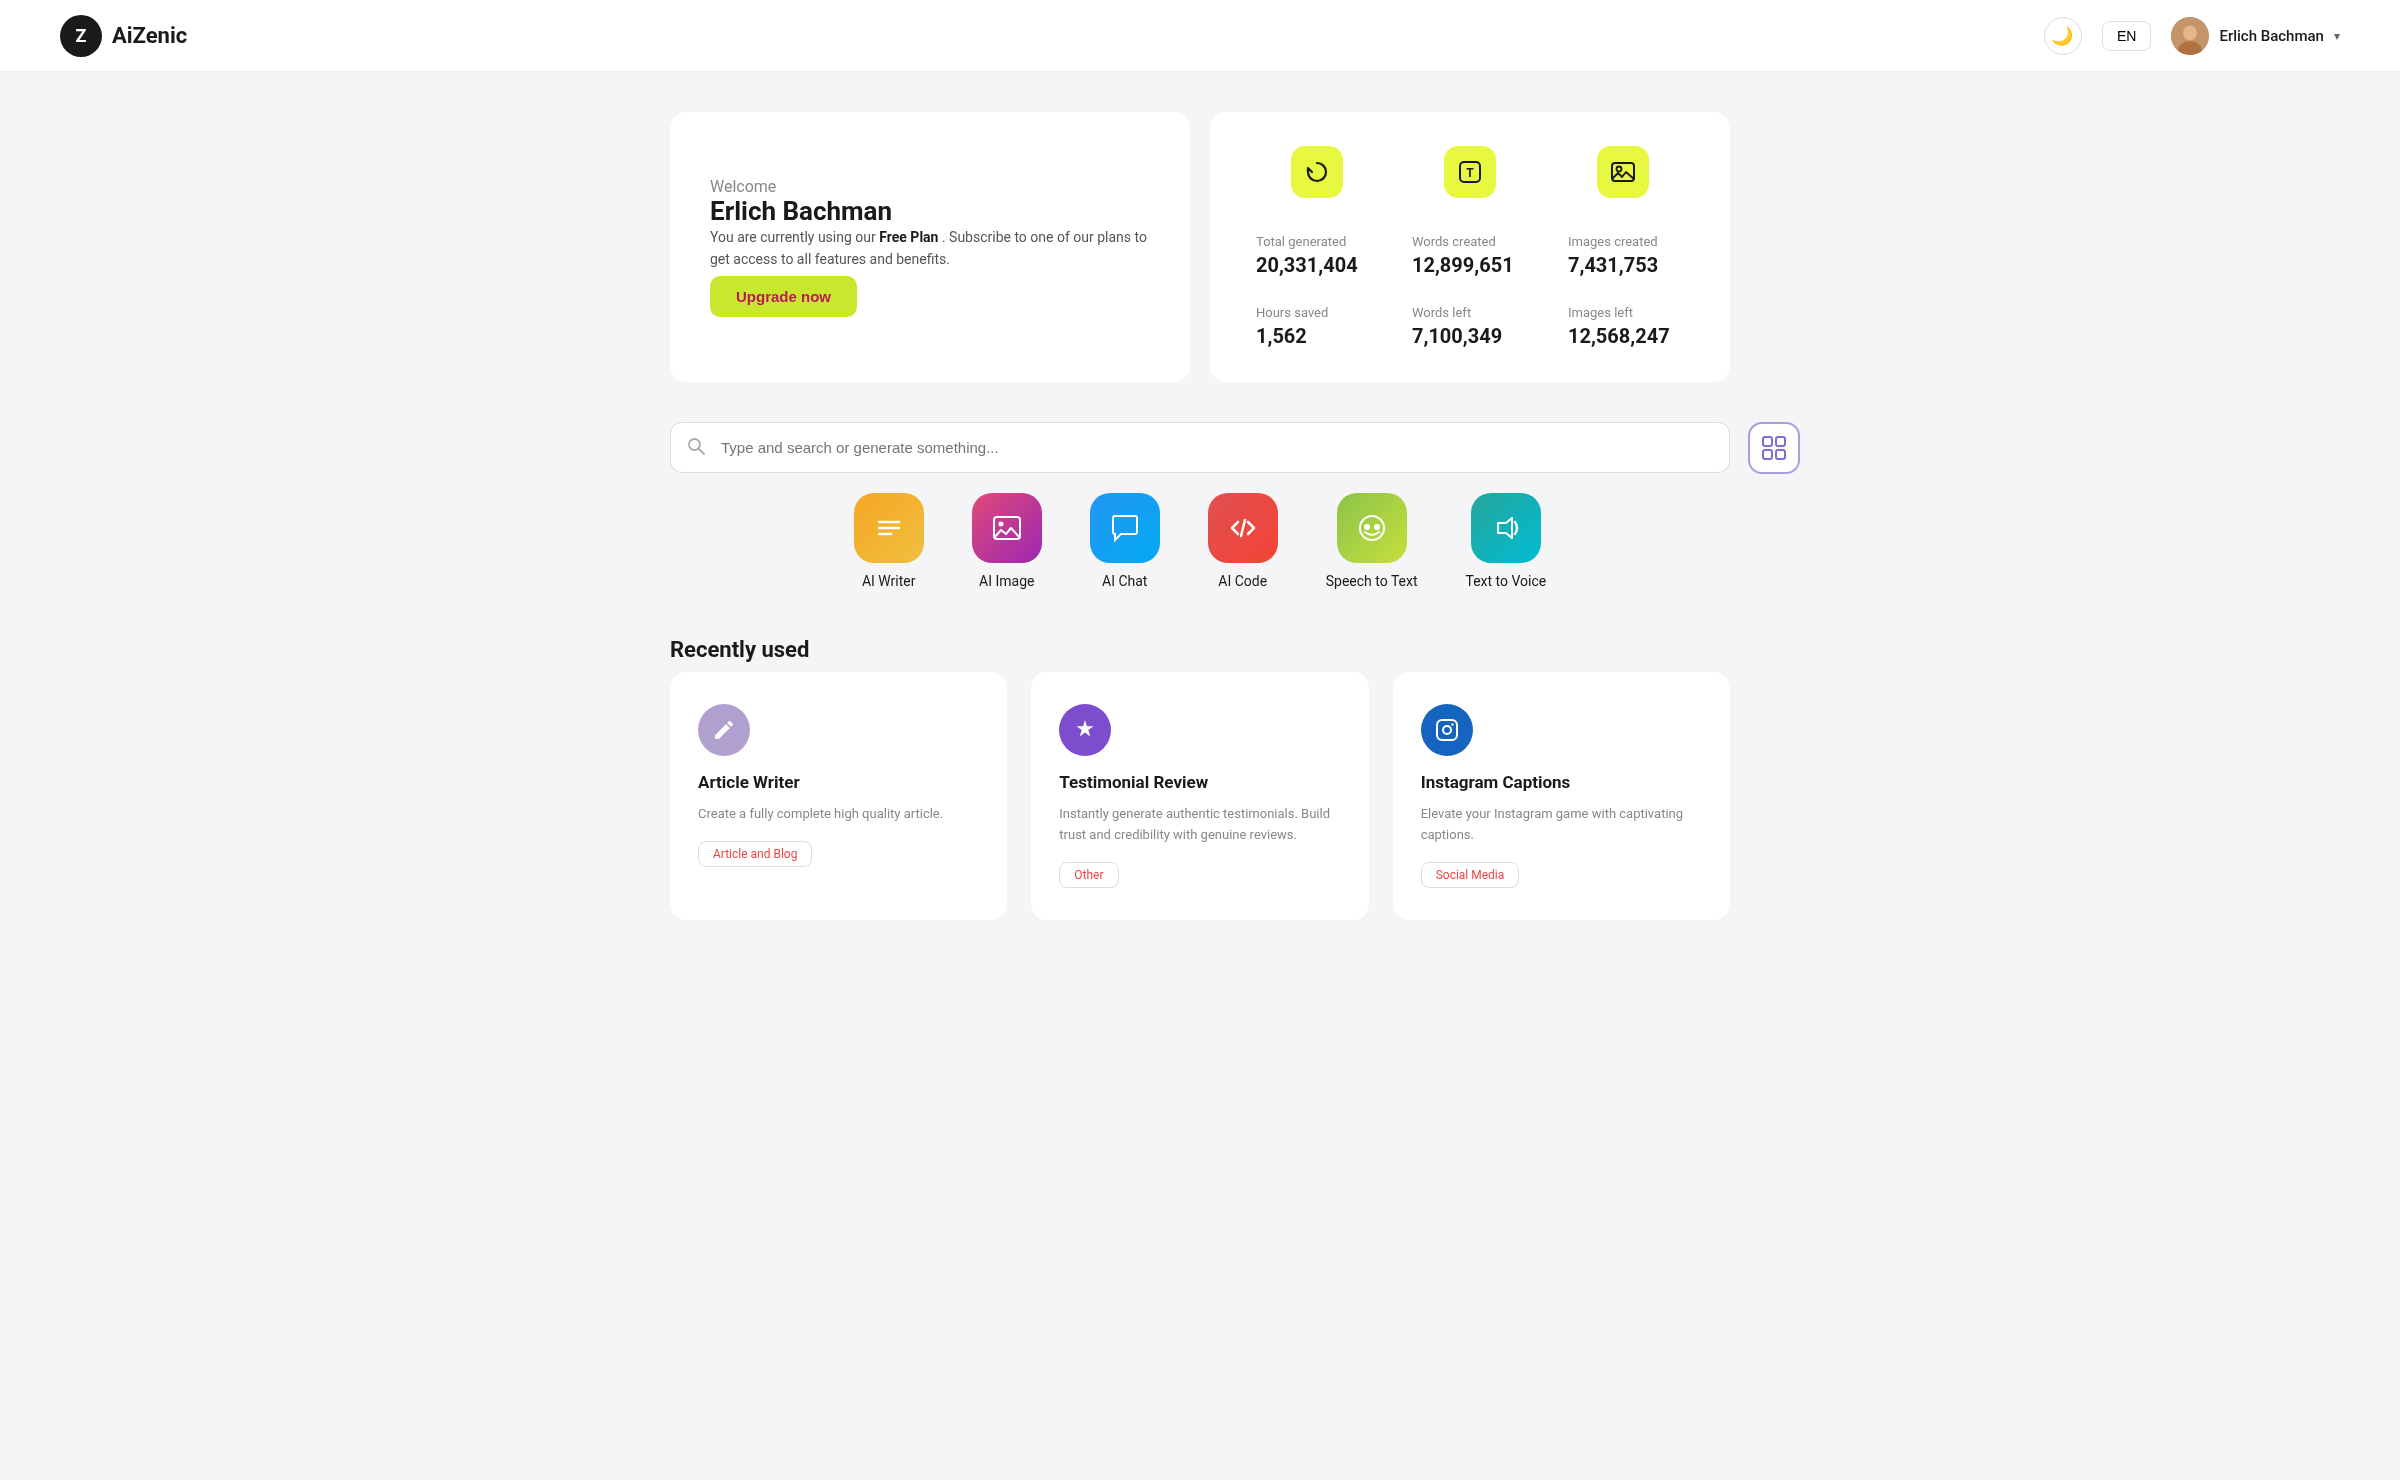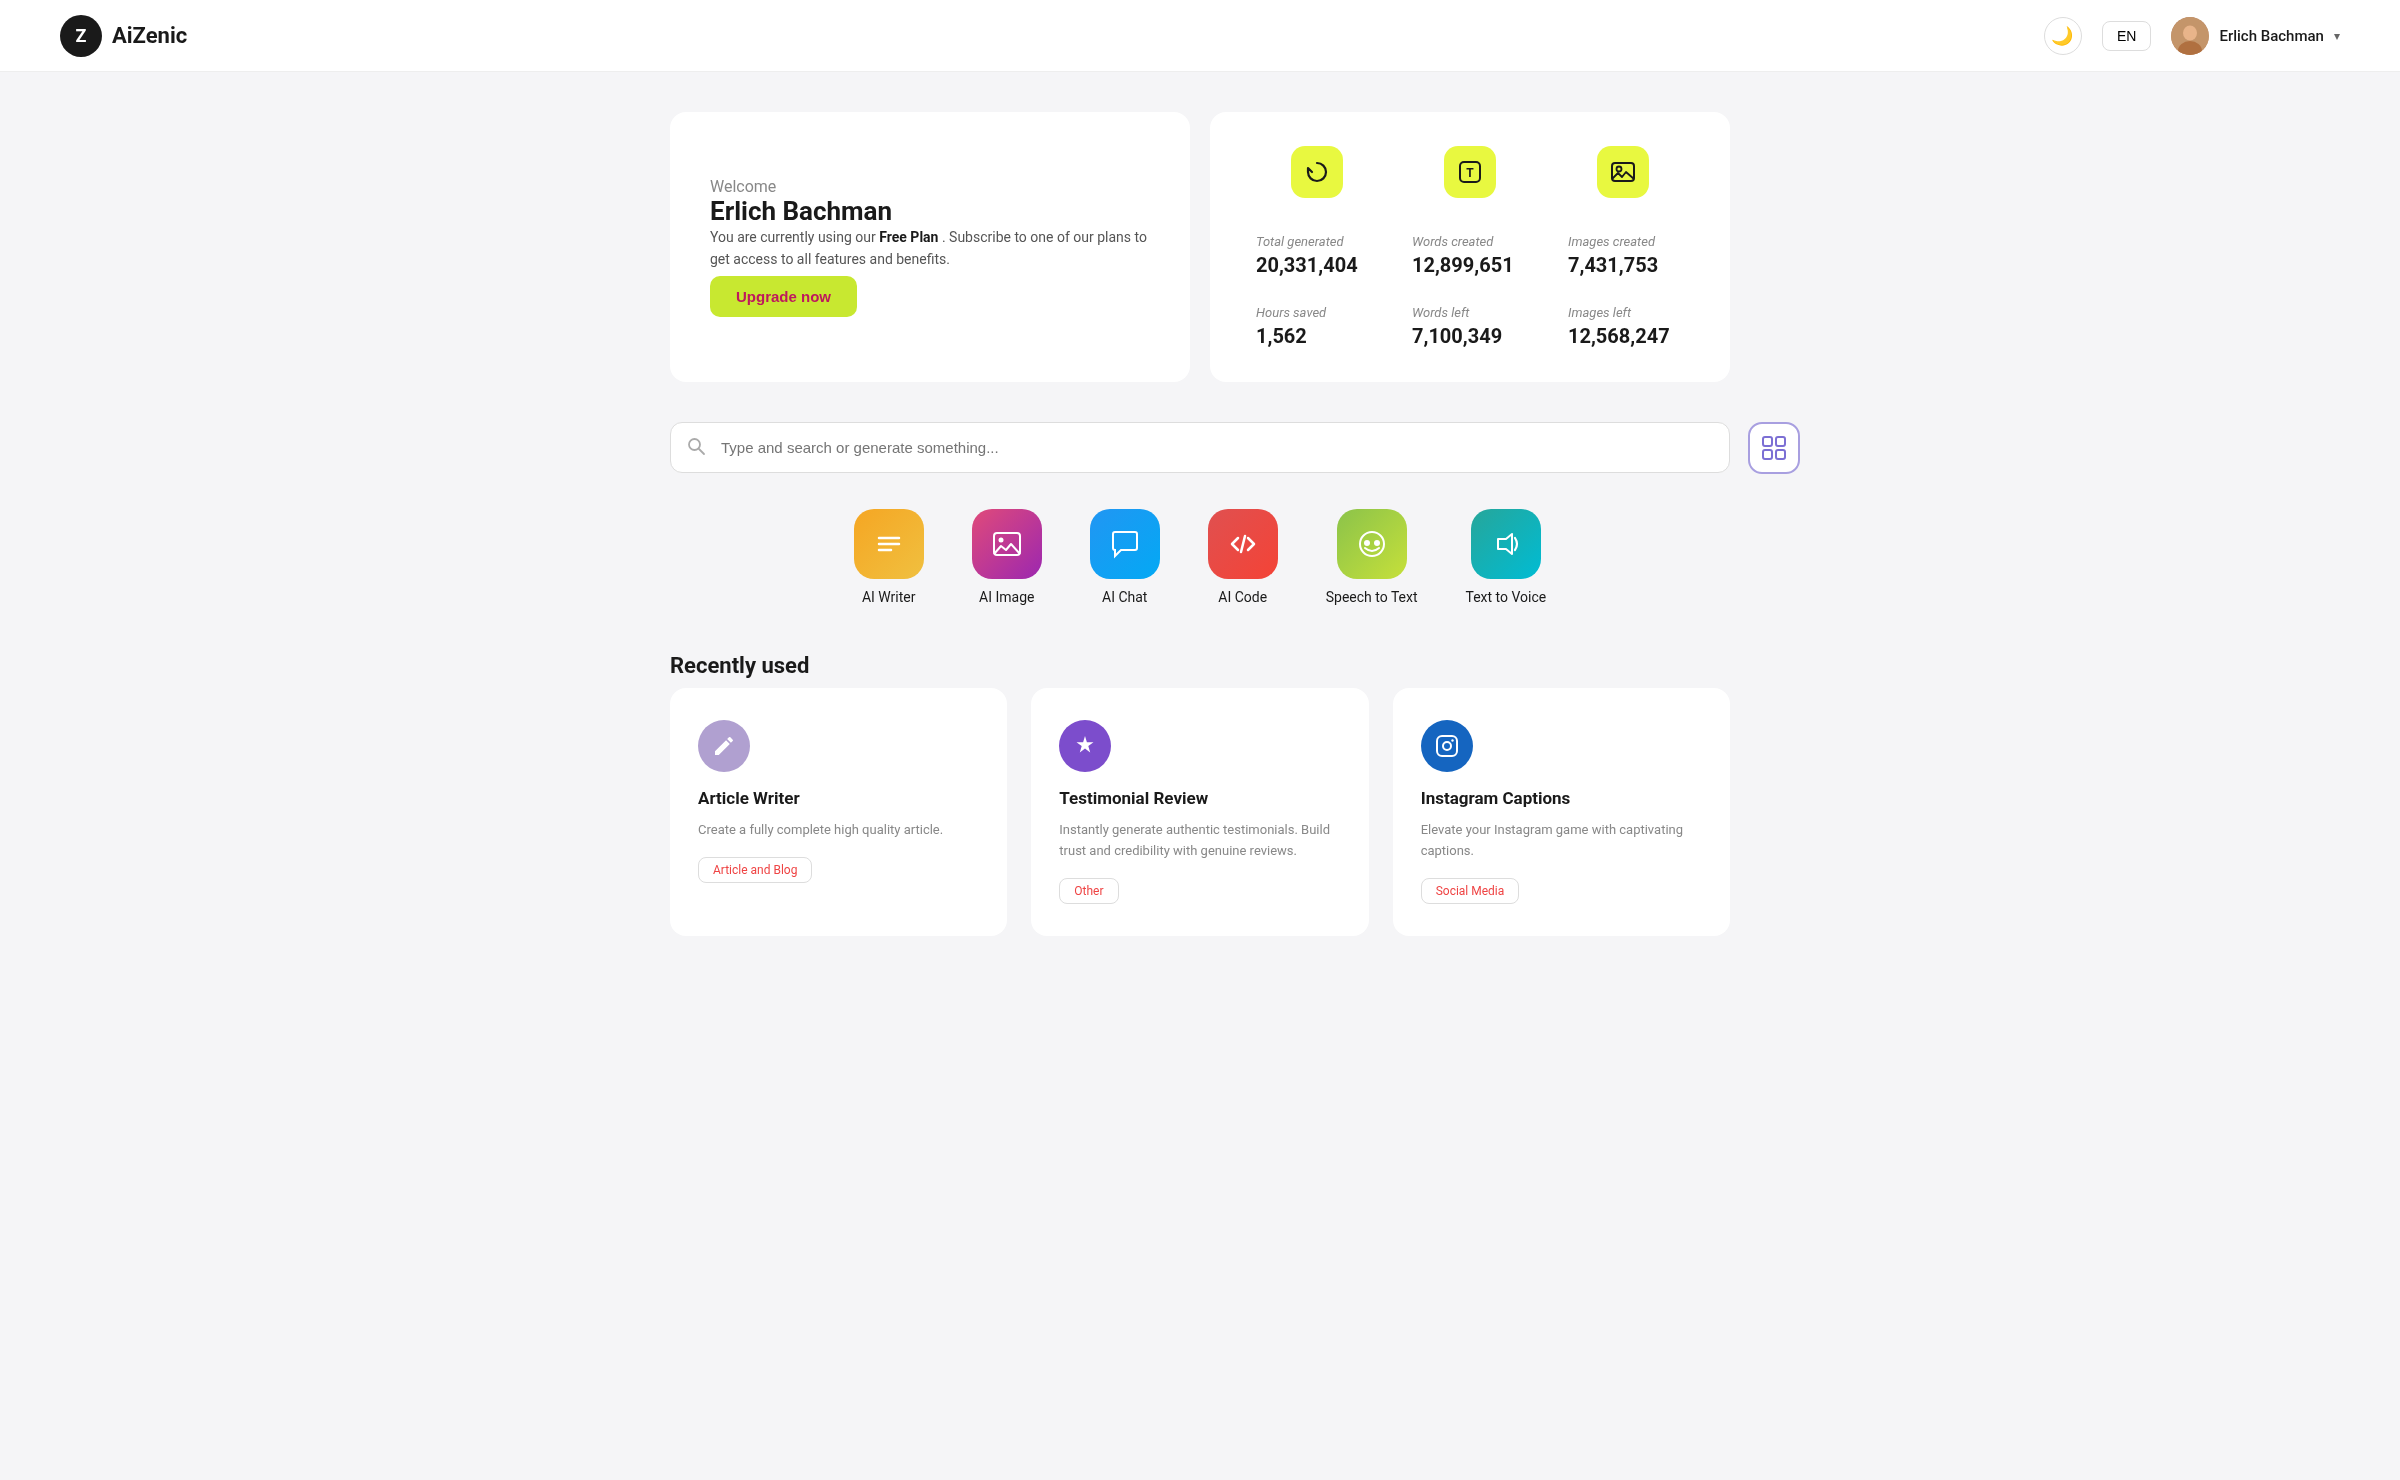--- a/index.html
+++ b/index.html
@@ -159,21 +159,20 @@
       justify-content: center;
       font-size: 22px;
     }
     .stat-item {
       padding: 10px 16px;
     }
     .stat-label {
       font-size: 13px;
       color: #888;
       margin-bottom: 4px;
-      font-style: italic;
     }
     .stat-value {
       font-size: 20px;
       font-weight: 700;
       color: #1a1a1a;
     }
 
     
     .search-section {
       position: relative;
@@ -393,21 +392,21 @@
           <div class="stat-value">7,100,349</div>
         </div>
         <div class="stat-item">
           <div class="stat-label">Images left</div>
           <div class="stat-value">12,568,247</div>
         </div>
       </div>
     </div>
   </div>
 
-  <div class="search-section" style="position:relative; margin-bottom:36px;">
+  <div class="search-section" style="position:relative; margin-bottom:20px;">
     <span class="search-icon-wrap">
       <svg width="20" height="20" viewBox="0 0 20 20" fill="none">
         <circle cx="8.5" cy="8.5" r="5.5" stroke="#aaa" stroke-width="1.8"></circle>
         <line x1="13" y1="13" x2="18" y2="18" stroke="#aaa" stroke-width="1.8" stroke-linecap="round"></line>
       </svg>
     </span>
     <input class="search-bar" type="text" placeholder="Type and search or generate something..." style="">
     <div class="grid-icon-btn">
       <svg width="26" height="26" viewBox="0 0 26 26" fill="none">
         <rect x="2" y="2" width="9" height="9" rx="2" stroke="#7c6fd4" stroke-width="2"></rect>

